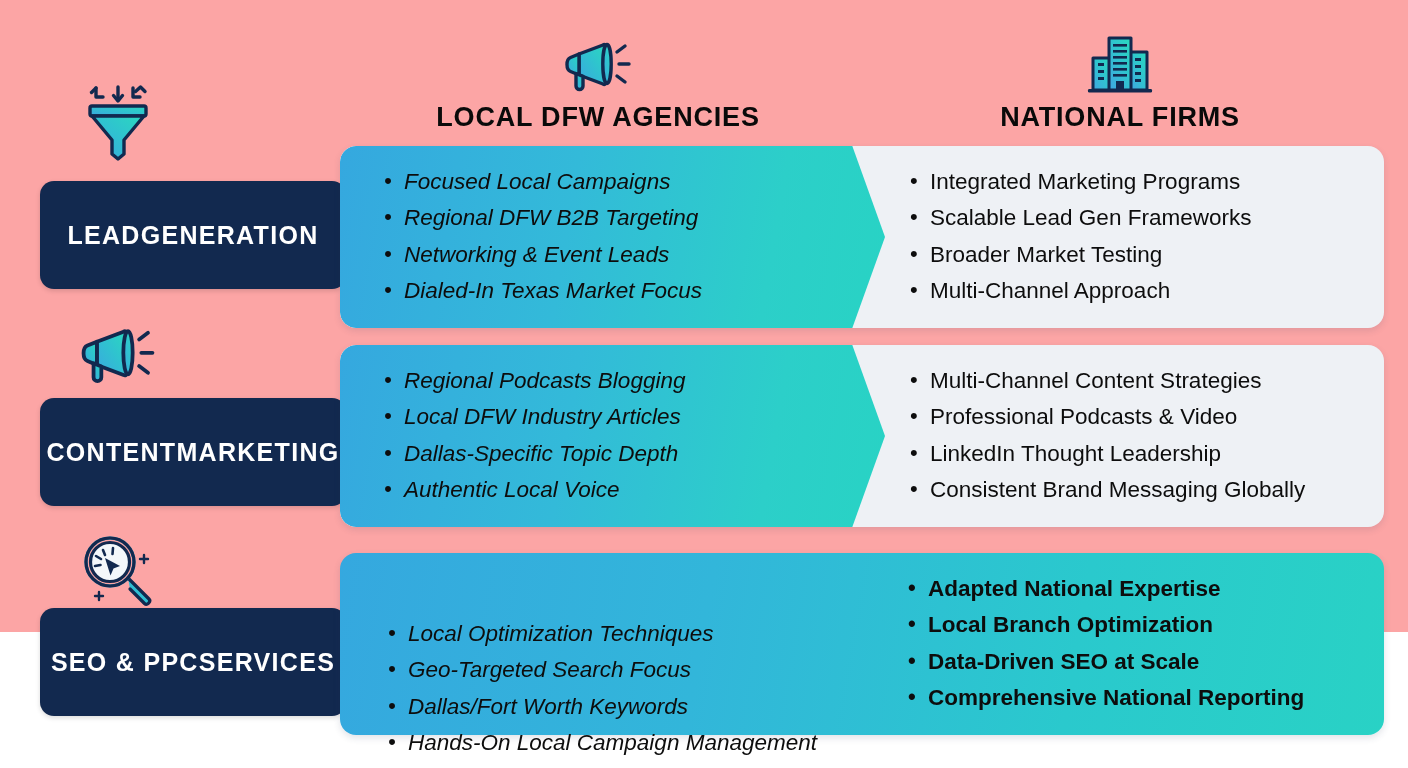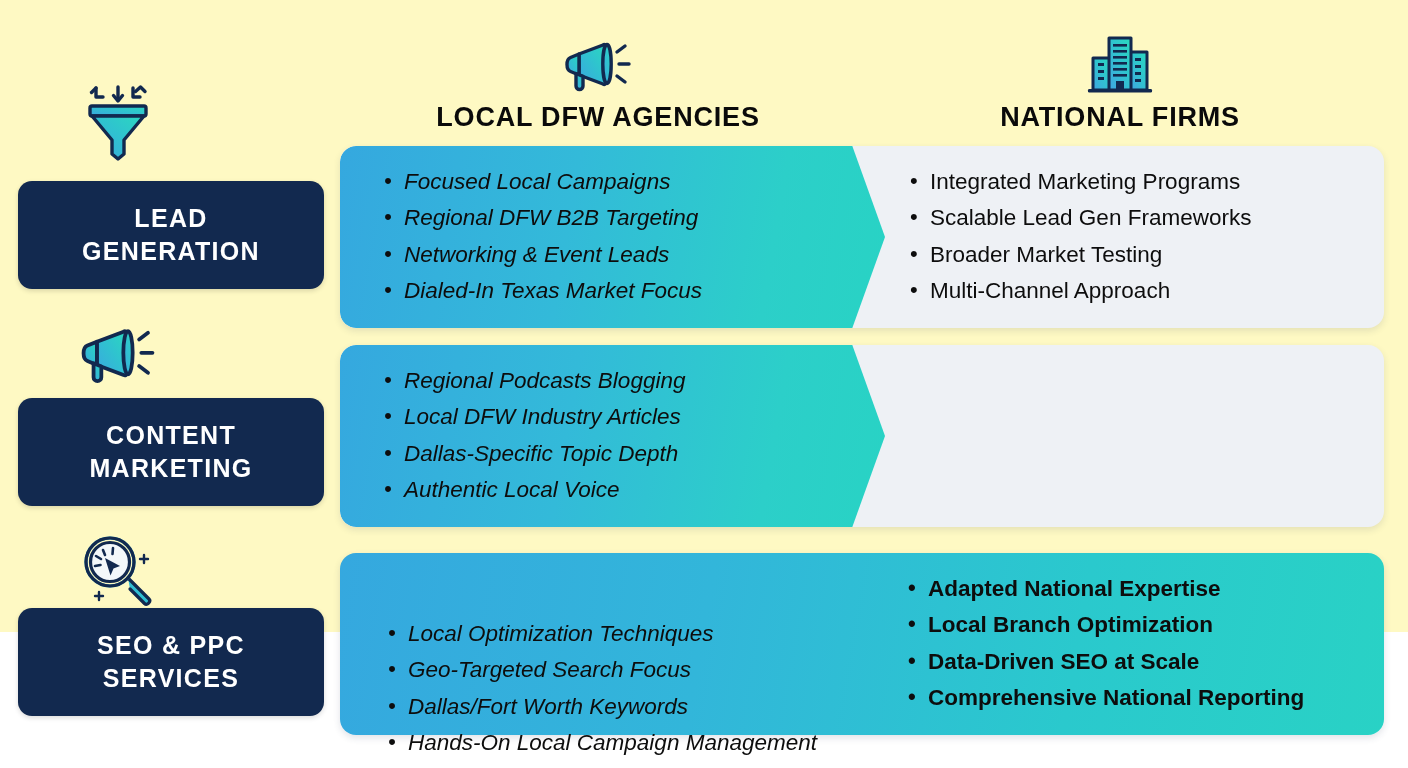--- a/index.html
+++ b/index.html
@@ -10,21 +10,21 @@
     height: 768px;
     overflow: hidden;
     background: #ffffff;
     font-family: "Liberation Sans", sans-serif;
   }
 
   .infographic {
     position: relative;
     width: 1408px;
     height: 632px;
-    background: #fef9c3;
+    background: #fca5a5;
   }
 
   
   .col-header {
     position: absolute;
     text-align: center;
     width: 420px;
   }
   .col-header .hdr-icon {
     height: 80px;
@@ -53,27 +53,27 @@
     align-items: center;
     justify-content: center;
   }
   #icon-lead { top: 78px; }
   #icon-content { top: 312px; }
   #icon-seo { top: 524px; }
 
   
   .label-box {
     position: absolute;
-    left: 18px;
+    left: 40px;
     width: 306px;
     background: #12294f;
     border-radius: 14px;
     color: #ffffff;
     display: flex;
-    flex-direction: column;
+    flex-direction: row;
     align-items: center;
     justify-content: center;
     text-align: center;
     font-weight: bold;
     font-size: 25px;
     letter-spacing: 1.3px;
     line-height: 1.32;
     box-shadow: 0 2px 5px rgba(0,0,0,0.14);
   }
   #label-lead    { top: 181px; height: 108px; }
@@ -319,20 +319,26 @@
     <div class="panel-right"></div>
     <div class="panel-left-wrap">
       <div class="panel-left"></div>
     </div>
     <ul class="bullets bullets-left">
       <li>Regional Podcasts Blogging</li>
       <li>Local DFW Industry Articles</li>
       <li>Dallas-Specific Topic Depth</li>
       <li>Authentic Local Voice</li>
     </ul>
+    <ul class="bullets bullets-right">
+      <li>Multi-Channel Content Strategies</li>
+      <li>Professional Podcasts &amp; Video</li>
+      <li>LinkedIn Thought Leadership</li>
+      <li>Consistent Brand Messaging Globally</li>
+    </ul>
   </div>
 
   <div class="row-card" id="row-3">
     <div class="panel-full"></div>
     <ul class="bullets bullets-left">
       <li>Local Optimization Techniques</li>
       <li>Geo-Targeted Search Focus</li>
       <li>Dallas/Fort Worth Keywords</li>
       <li>Hands-On Local Campaign Management</li>
     </ul>

